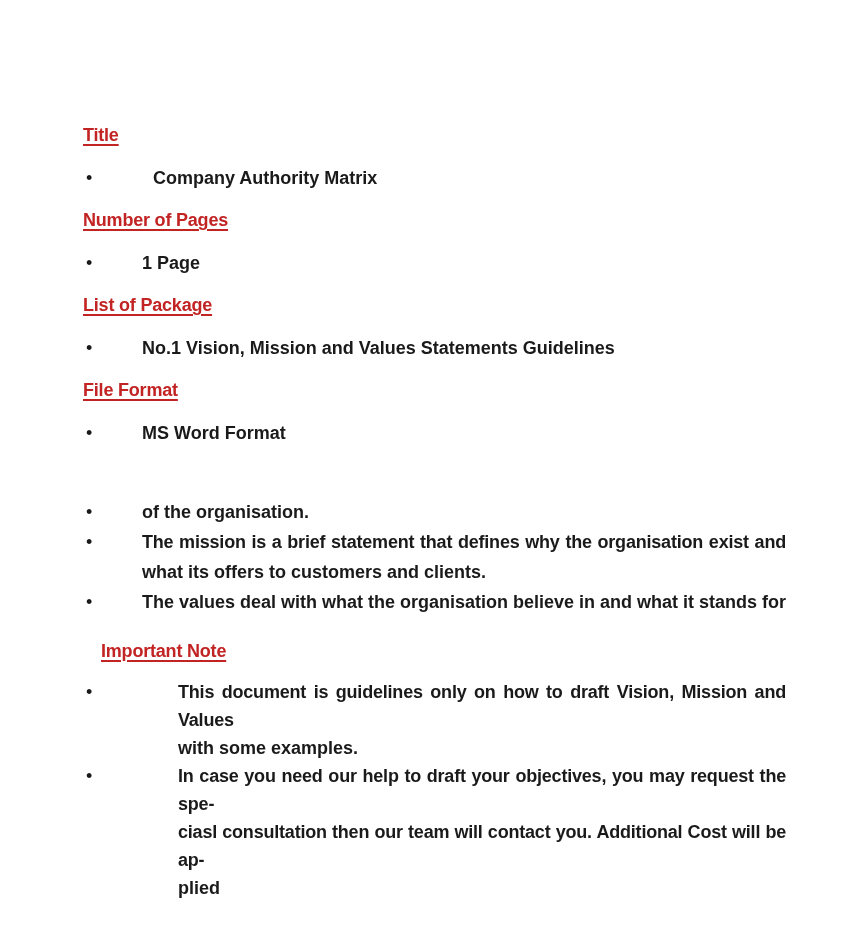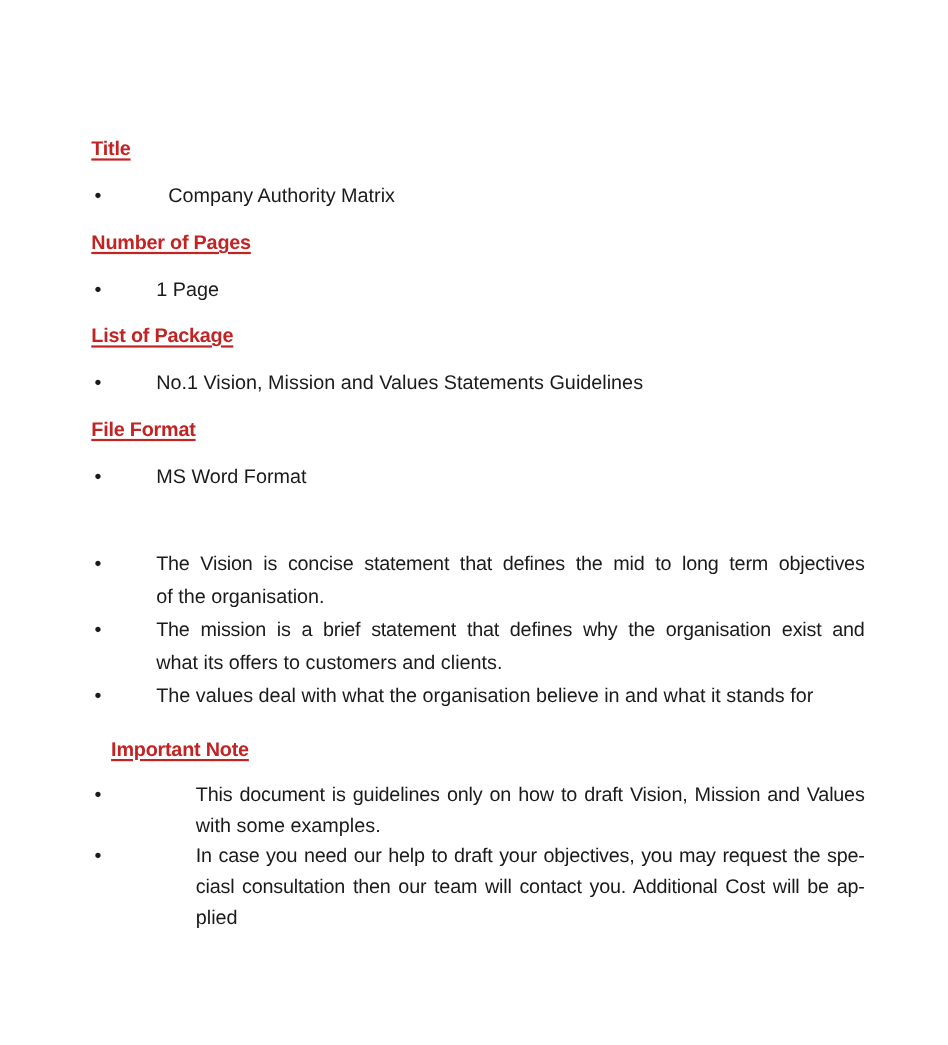--- a/index.html
+++ b/index.html
@@ -31,21 +31,21 @@
   .item:last-child{margin-bottom:23px;}
   .bullet{
     flex:0 0 59px;
     width:59px;
     padding-left:3px;
     box-sizing:border-box;
     font-size:18px;
     line-height:20px;
   }
   .txt{flex:1 1 auto;font-size:18px;line-height:20px;min-width:0;}
-  .ln{white-space:nowrap;}
+  .ln{white-space:nowrap;font-weight:bold;}
   .ln.stretch{
     white-space:normal;
     text-align:justify;
     text-align-last:justify;
     letter-spacing:-0.2px;
   }
   
   .indent-extra .txt{padding-left:11px;}
   
   .sec-fileformat .item{margin-bottom:54px;}
@@ -109,21 +109,20 @@
         </div>
       </li>
     </ul>
   </section>
 
   <section class="sec sec-desc">
     <ul class="list">
       <li class="item">
         <span class="bullet">•</span>
         <div class="txt">
-          <div class="ln stretch">The Vision is concise statement that defines the mid to long term objectives</div>
           <div class="ln">of the organisation.</div>
         </div>
       </li>
       <li class="item">
         <span class="bullet">•</span>
         <div class="txt">
           <div class="ln stretch">The mission is a brief statement that defines why the organisation exist and</div>
           <div class="ln">what its offers to customers and clients.</div>
         </div>
       </li>

